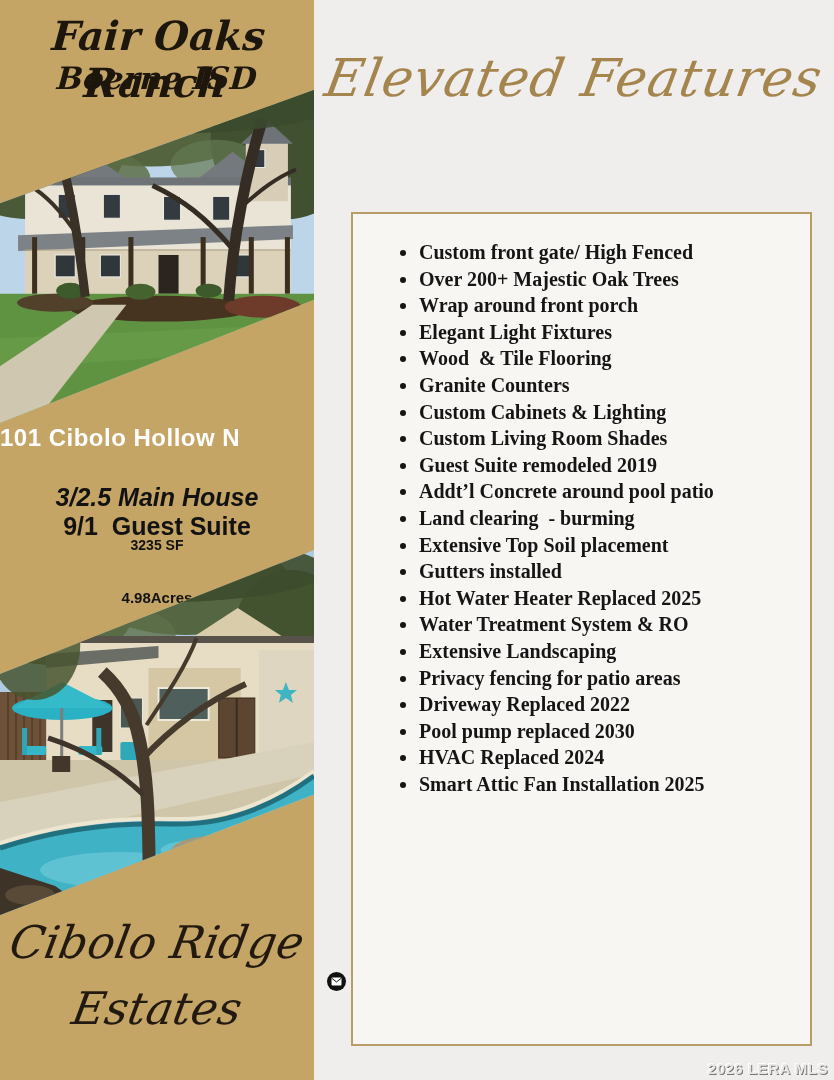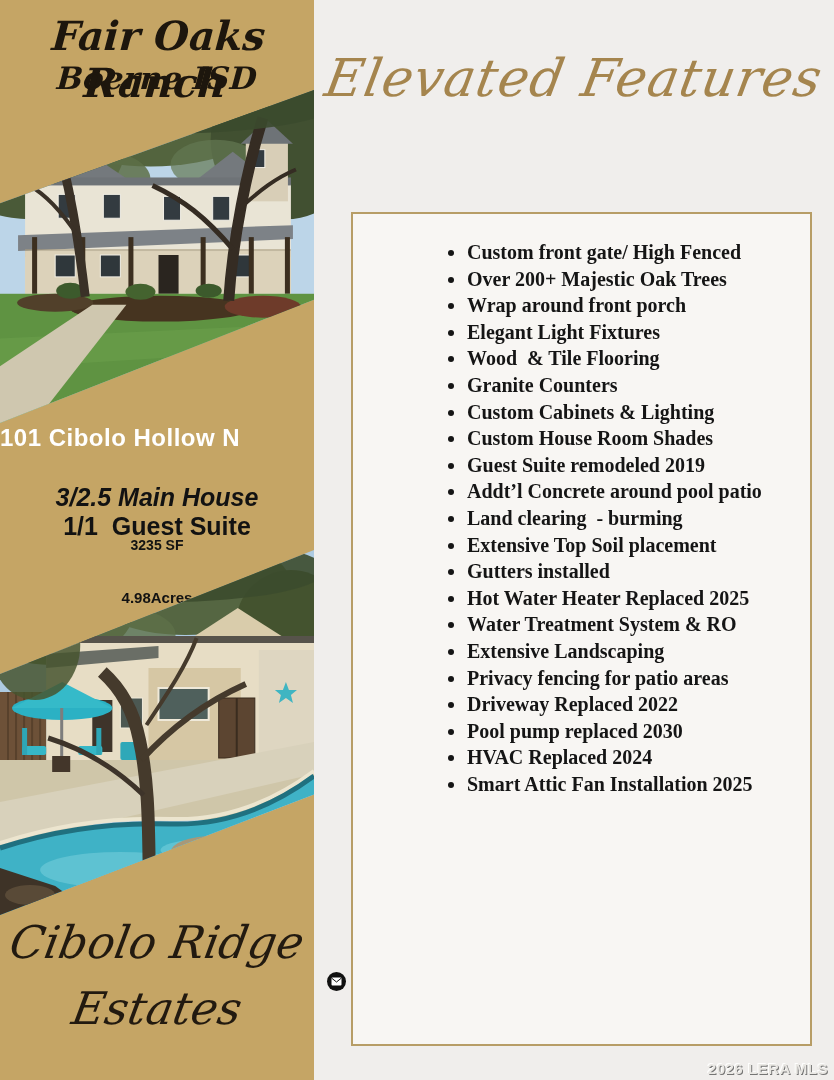--- a/index.html
+++ b/index.html
@@ -59,21 +59,21 @@
   }
   .features-box {
     position:absolute; left:351px; top:212px; width:461px; height:834px;
     border:2px solid #b79d66; background:#f8f6f3;
   }
   .features-list {
     margin:0; padding:25px 14px 0 66px; list-style:disc outside;
   }
   .features-list li {
     font-family:"Liberation Serif", serif; font-weight:700;
-    font-size:20px; line-height:26.6px; color:#151515; white-space:pre;margin-left:48px;
+    font-size:20px; line-height:26.6px; color:#151515; white-space:pre;
   }
   .email-btn {
     position:absolute; left:327px; top:972px; width:19px; height:19px;
     border-radius:50%; background:#111; border:none;
     display:flex; align-items:center; justify-content:center;
     cursor:pointer; padding:0;
   }
   .mls-watermark {
     position:absolute; right:6px; bottom:3px;
     font-weight:700; font-size:15px; letter-spacing:0.5px;
@@ -137,21 +137,21 @@
         <path d="M228,212 C232,150 246,80 262,28" stroke="#352c23" stroke-width="11" fill="none"></path>
         <path d="M232,160 C205,128 182,110 152,96" stroke="#352c23" stroke-width="5" fill="none"></path>
         <path d="M238,120 C260,100 276,88 295,80" stroke="#352c23" stroke-width="4" fill="none"></path>
         <ellipse cx="160" cy="14" rx="175" ry="30" fill="#3b4a2d" opacity="0.9"></ellipse>
       </svg>
     </div>
 
     <div class="sb-address">101 Cibolo Hollow N</div>
 
     <div class="sb-line sb-main-house">3/2.5 Main House</div>
-    <div class="sb-line sb-guest-suite">1/1  Guest Suite</div>
+    <div class="sb-line sb-guest-suite">9/1  Guest Suite</div>
     <div class="sb-line sb-sf">3235 SF</div>
     <div class="sb-line sb-acres">4.98Acres</div>
 
     <div class="photo photo-pool">
       <svg viewBox="0 0 313 365" preserveAspectRatio="none" aria-hidden="true">
         <rect width="313" height="365" fill="#aecbe2"></rect>
         <ellipse cx="50" cy="55" rx="85" ry="60" fill="#4c5c39"></ellipse>
         <ellipse cx="185" cy="35" rx="105" ry="50" fill="#556642"></ellipse>
         <ellipse cx="290" cy="75" rx="55" ry="55" fill="#44532f"></ellipse>
         <ellipse cx="120" cy="85" rx="55" ry="28" fill="#5e7049" opacity="0.8"></ellipse>
@@ -208,21 +208,21 @@
 
   <div class="features-box">
     <ul class="features-list">
       <li>Custom front gate/ High Fenced</li>
       <li>Over 200+ Majestic Oak Trees</li>
       <li>Wrap around front porch</li>
       <li>Elegant Light Fixtures</li>
       <li>Wood  &amp; Tile Flooring</li>
       <li>Granite Counters</li>
       <li>Custom Cabinets &amp; Lighting</li>
-      <li>Custom House Room Shades</li>
+      <li>Custom Living Room Shades</li>
       <li>Guest Suite remodeled 2019</li>
       <li>Addt’l Concrete around pool patio</li>
       <li>Land clearing  - burming</li>
       <li>Extensive Top Soil placement</li>
       <li>Gutters installed</li>
       <li>Hot Water Heater Replaced 2025</li>
       <li>Water Treatment System &amp; RO</li>
       <li>Extensive Landscaping</li>
       <li>Privacy fencing for patio areas</li>
       <li>Driveway Replaced 2022</li>

